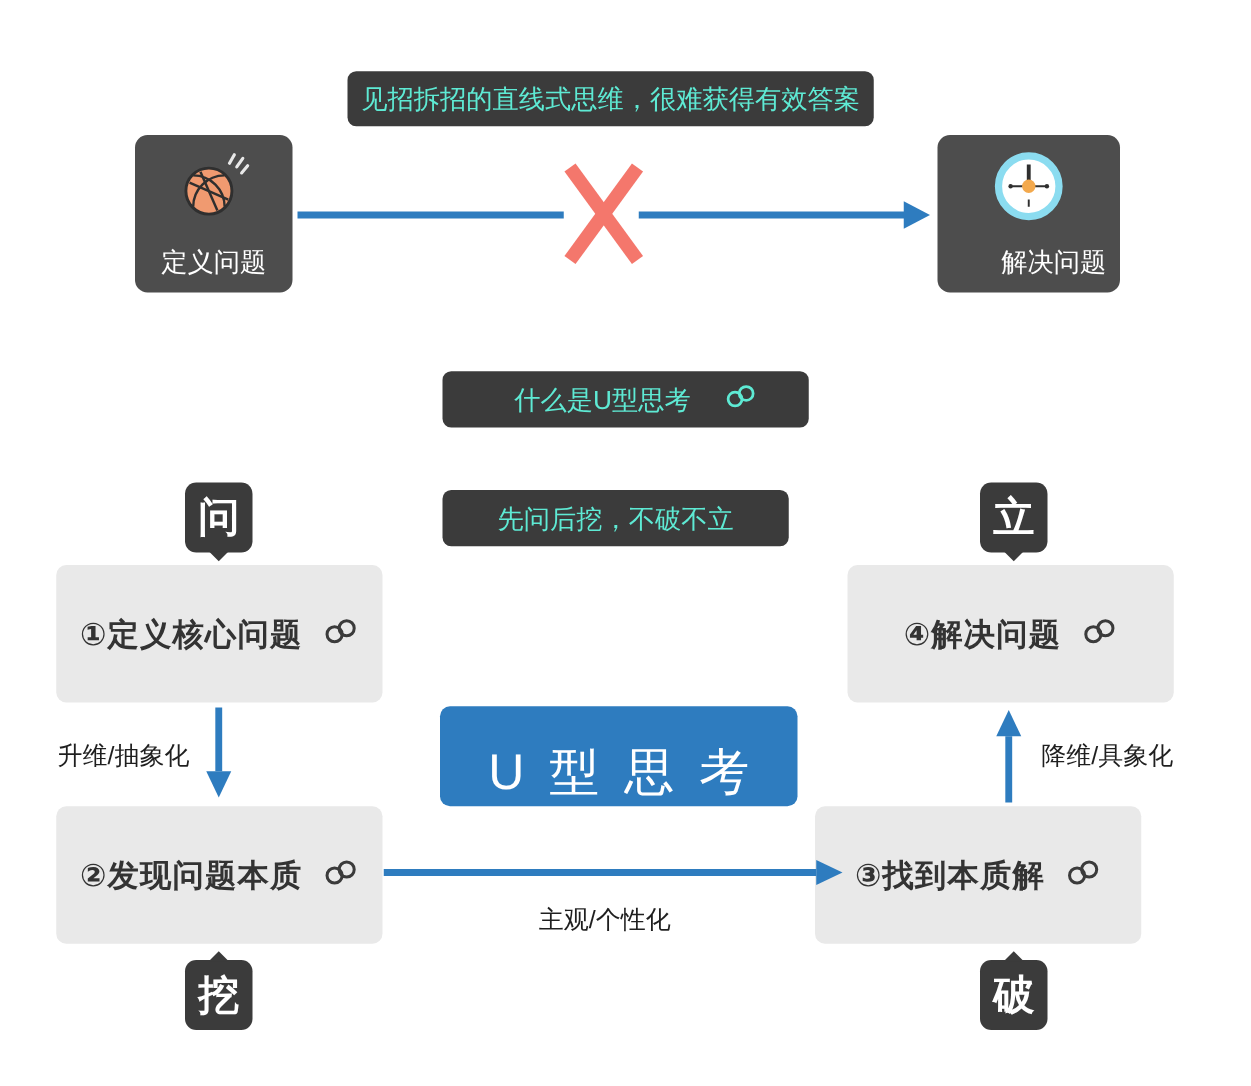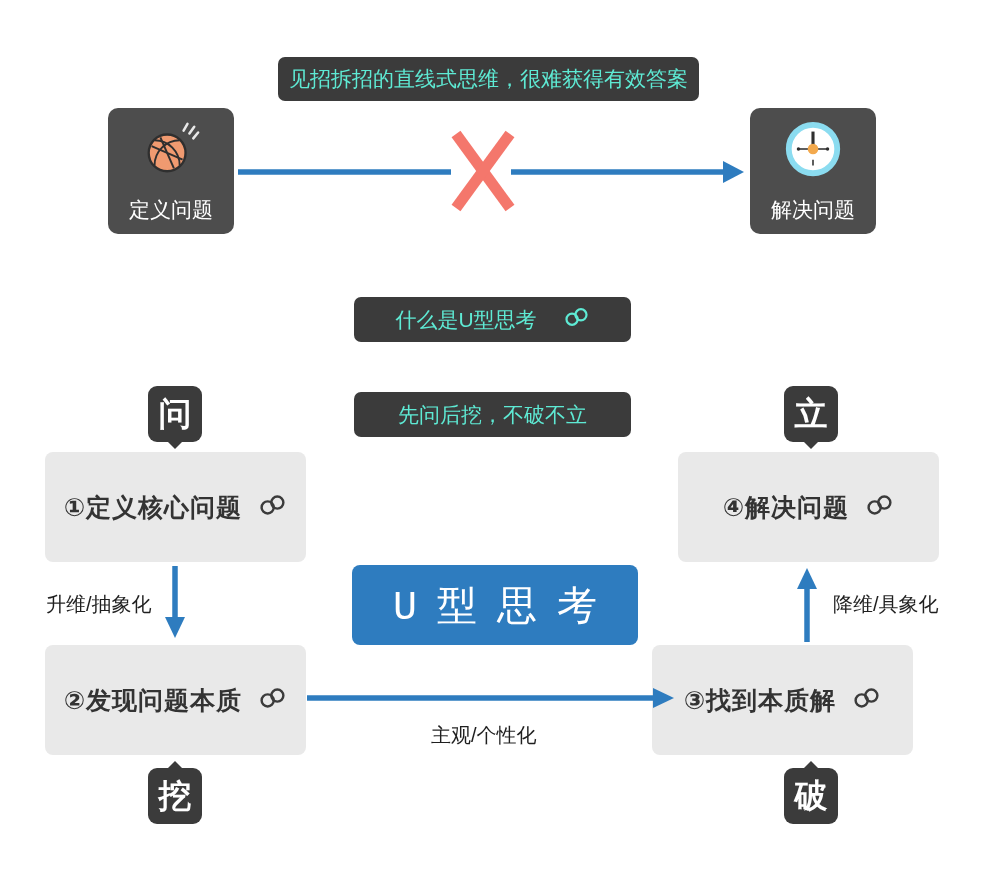--- a/index.html
+++ b/index.html
@@ -3,28 +3,28 @@
 <meta charset="utf-8">
 <style>
   html,body { margin:0; padding:0; background:#fff; }
   body { font-family: "Liberation Sans", "DejaVu Sans", sans-serif; }
   .canvas { position:relative; width:1001px; height:869px; background:var(--page-bg,#ffffff); overflow:hidden; }
 
   
   .banner { position:absolute; background:var(--dark,#3b3b3b); color:#5eead4;
             border-radius:7px; display:flex; align-items:center; justify-content:center; }
   #top-banner    { left:278px; top:57px;  width:421px; height:44px; font-size:21px; }
-  #what-banner   { left:354px; top:297px; width:277px; height:45px; font-size:21px; gap:26px; }
+  #what-banner   { left:354px; top:297px; width:277px; height:45px; font-size:21px; gap:26px;padding-left:16px; }
   #slogan-banner { left:354px; top:392px; width:277px; height:45px; font-size:21px;text-align:right; }
 
   
   .node { position:absolute; width:126px; height:126px; background:var(--node-bg,#4d4d4d);
           border-radius:10px; color:#fff; }
   #define-node { left:108px; top:108px; }
-  #solve-node  { left:750px; top:108px; }
+  #solve-node  { left:750px; top:108px;padding-left:20px; }
   .node .icon-wrap { position:absolute; top:10px; left:50%; transform:translateX(-50%); }
   .node .node-label { position:absolute; bottom:10px; width:100%; text-align:center; font-size:21px; }
 
   
   .step-box { position:absolute; width:261px; height:110px; background:var(--light-box,#e9e9e9);
               border-radius:8px; display:flex; align-items:center; justify-content:center;
               gap:16px; color:var(--text-dark,#333333); }
   .step-label { font-size:25px; font-weight:bold; letter-spacing:1px;text-align:center; }
   #step1 { left:45px;  top:452px; }
   #step2 { left:45px;  top:645px; }
@@ -40,21 +40,21 @@
   .tag.point-down::after { top:100%; margin-top:-1px; border-top-color:var(--dark,#3b3b3b); border-bottom-width:0; }
   .tag.point-up::after   { bottom:100%; margin-bottom:-1px; border-bottom-color:var(--dark,#3b3b3b); border-top-width:0; }
   #tag-ask       { left:148px; top:386px; }
   #tag-dig       { left:148px; top:768px; }
   #tag-break     { left:784px; top:768px; }
   #tag-establish { left:784px; top:386px; }
 
   
   .center-box { position:absolute; left:352px; top:565px; width:286px; height:80px;
                 background:var(--blue,#2e7cbf); border-radius:8px; color:#fff;
-                display:flex; align-items:center; justify-content:center; font-size:40px;font-family:Liberation Mono, monospace; }
+                display:flex; align-items:flex-end; justify-content:center; font-size:40px; }
   .center-box span { letter-spacing:20px; margin-right:-20px; }
 
   
   .arrow-svg { position:absolute; overflow:visible; }
   .arrow-line { stroke:var(--blue,#2e7cbf); stroke-width:5.5; fill:none; }
   .arrow-head { fill:var(--blue,#2e7cbf); stroke:none; }
   .x-line { stroke:var(--red,#f4776c); stroke-width:11; fill:none; }
 
   
   .edge-label { position:absolute; font-size:20px; color:var(--label-text,#1f1f1f); white-space:nowrap; }

